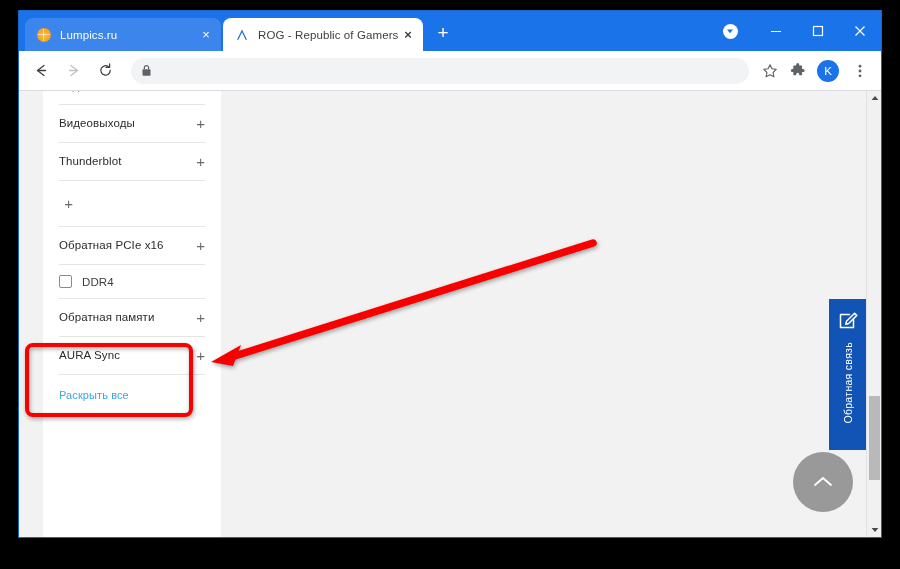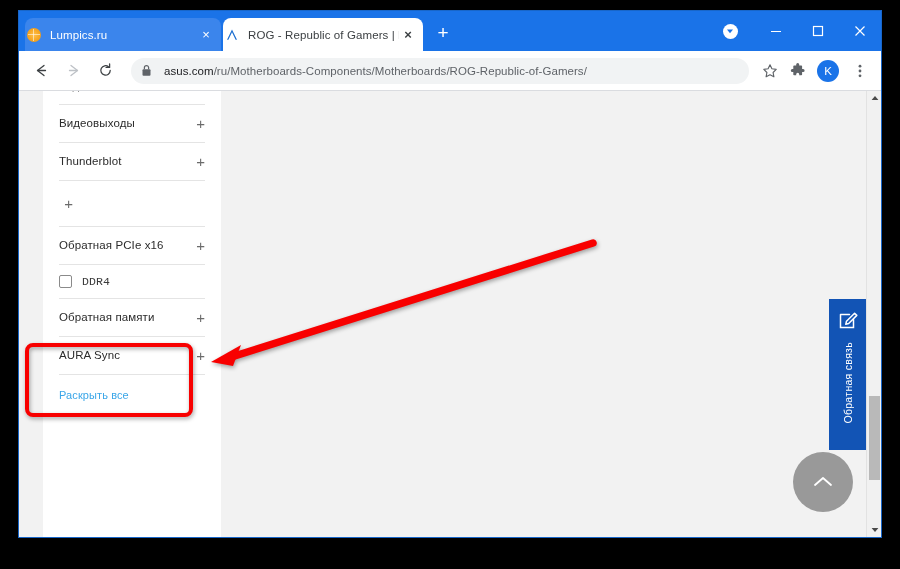--- a/index.html
+++ b/index.html
@@ -34,21 +34,21 @@
     display: flex;
     align-items: flex-end;
     padding-left: 6px;
   }
   .tab {
     position: relative;
     height: 33px;
     display: flex;
     align-items: center;
     border-radius: 8px 8px 0 0;
-    padding: 0 6px 0 1px;
+    padding: 0 6px 0 11px;
     font-size: 11.5px;
     white-space: nowrap;
     overflow: hidden;
   }
   .tab.inactive {
     width: 196px;
     background: #3b85ec;
     color: #ffffff;
   }
   .tab.active {
@@ -228,21 +228,20 @@
     line-height: 1;
     font-weight: 300;
   }
   .filter-row.two-line { min-height: 46px; }
   .filter-row.nodiv { border-bottom: none; }
   .opt-row {
     display: flex;
     align-items: center;
     min-height: 34px;
     border-bottom: 1px solid #e4e4e4;
-    font-family: Liberation Mono, monospace;
   }
   .chk {
     width: 13px; height: 13px;
     border: 1.4px solid #8a8a8a;
     border-radius: 2px;
     margin-right: 10px;
     background: #fff;
     flex: 0 0 13px;
   }
   .opt-label { font-size: 11.5px; color: #3b3b3b; letter-spacing: .1px; }
@@ -410,21 +409,20 @@
         </svg>
       </div>
 
       <div id="omnibox">
         <span id="lock-icon">
           <svg width="11" height="13" viewBox="0 0 11 13">
             <rect x="1.5" y="5.3" width="8" height="6.4" rx="1" fill="#5f6368"></rect>
             <path d="M3.4 5.3 V3.6 a2.1 2.1 0 0 1 4.2 0 V5.3" fill="none" stroke="#5f6368" stroke-width="1.25"></path>
           </svg>
         </span>
-        <span id="url-text"><span class="host">asus.com</span><span>/ru/Motherboards-Components/Motherboards/ROG-Republic-of-Gamers/</span></span>
       </div>
 
       <div class="tbicon">
         <svg width="16" height="16" viewBox="0 0 16 16">
           <path d="M8 1.8 L9.9 5.8 L14.2 6.4 L11.1 9.5 L11.9 13.8 L8 11.8 L4.1 13.8 L4.9 9.5 L1.8 6.4 L6.1 5.8 Z" fill="none" stroke="#5f6368" stroke-width="1.15" stroke-linejoin="round"></path>
         </svg>
       </div>
       <div class="tbicon">
         <svg width="16" height="16" viewBox="0 0 16 16">
           <path d="M6.2 1.6 a1.5 1.5 0 0 1 3 0 v.9 h2.1 a.8.8 0 0 1 .8.8 V5.9 h1 a1.5 1.5 0 0 1 0 3 h-1 v2.6 a.8.8 0 0 1-.8.8 H9.2 v-1 a1.5 1.5 0 0 0-3 0 v1 H4.1 a.8.8 0 0 1-.8-.8 V8.9 h-1 a1.5 1.5 0 0 1 0-3 h1 V3.3 a.8.8 0 0 1 .8-.8 h2.1 z" fill="#5f6368"></path>

